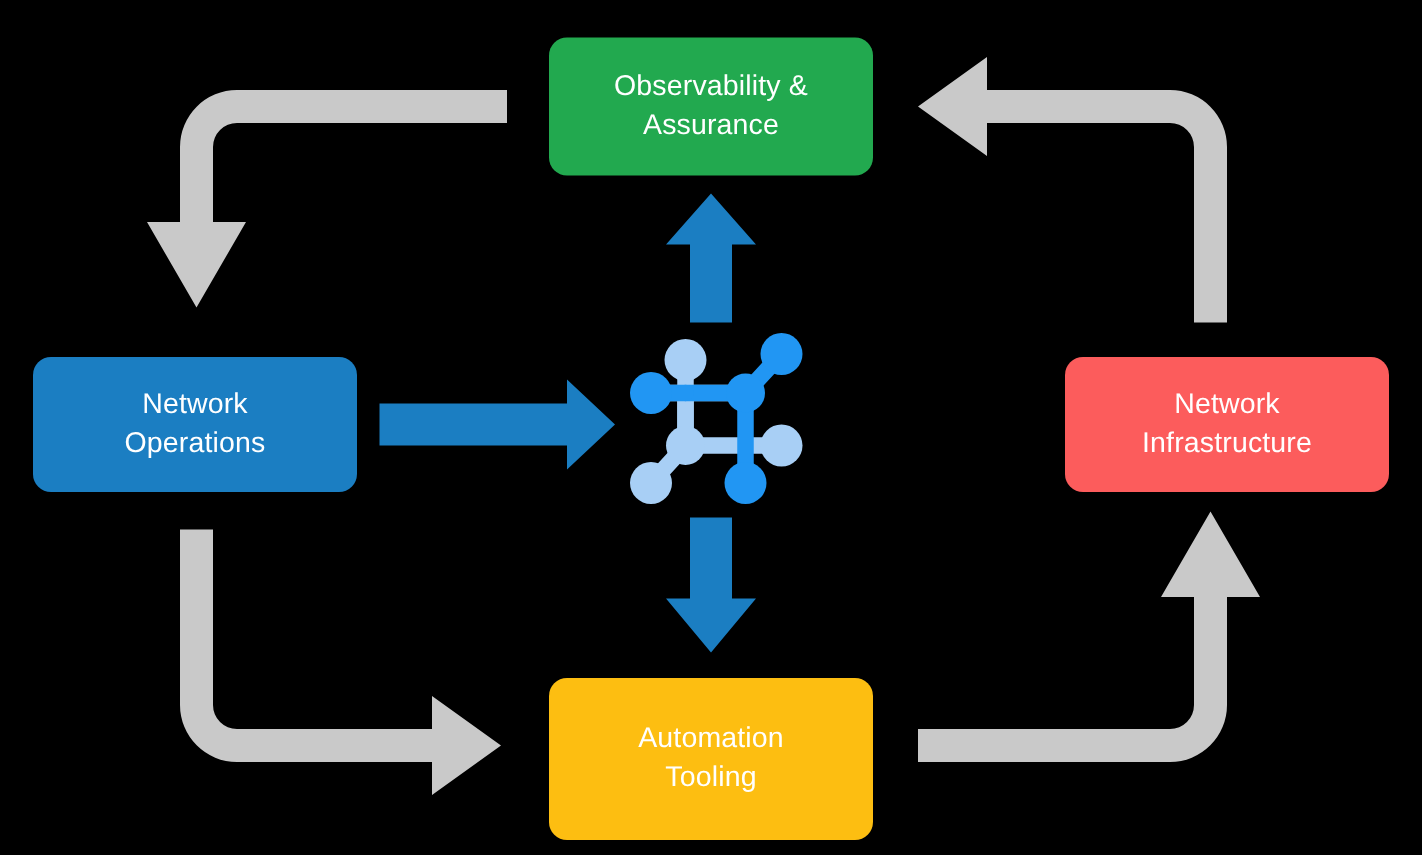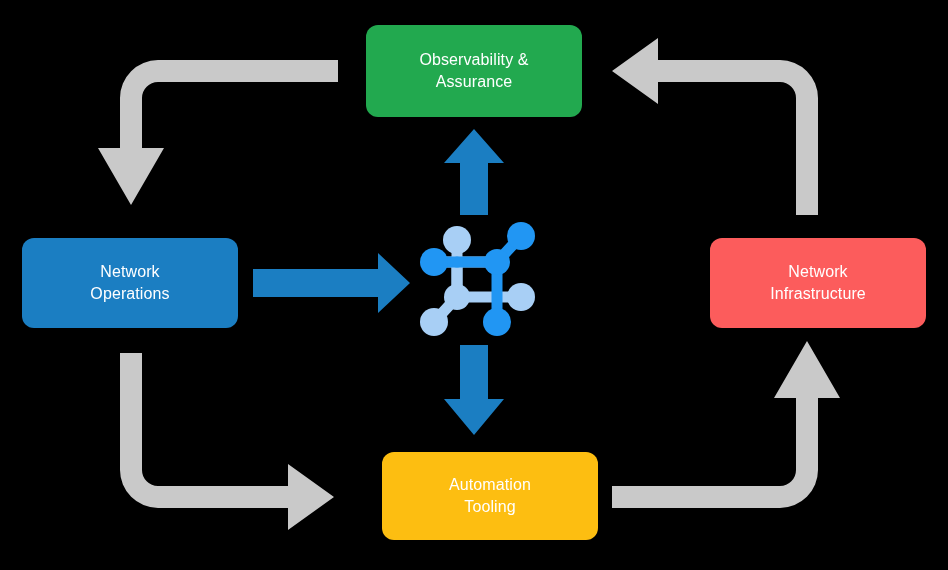--- a/index.html
+++ b/index.html
@@ -18,39 +18,39 @@
     overflow: hidden;
   }
   .node-box {
     position: absolute;
     border-radius: 12px;
     display: flex;
     align-items: center;
     justify-content: center;
     text-align: center;
     color: #ffffff;
-    font-size: 16px;
+    font-size: 19px;
     line-height: 1.35;
     font-weight: 400;
     letter-spacing: 0.1px;
     box-sizing: border-box;
     padding: 6px 10px;
     white-space: pre-line;
   }
   #box-observability {
     left: 366px; top: 25px; width: 216px; height: 92px;
   }
   #box-network-operations {
     left: 22px; top: 238px; width: 216px; height: 90px;
   }
   #box-network-infrastructure {
     left: 710px; top: 238px; width: 216px; height: 90px;
   }
   #box-automation-tooling {
-    left: 382px; top: 452px; width: 216px; height: 88px;
+    left: 366px; top: 452px; width: 216px; height: 108px;
   }
   .svg-layer {
     position: absolute;
     left: 0; top: 0;
     width: 948px;
     height: 570px;
   }
   #arrow-layer { z-index: 1; }
   #icon-layer  { z-index: 3; }
   .node-box { z-index: 2; }

